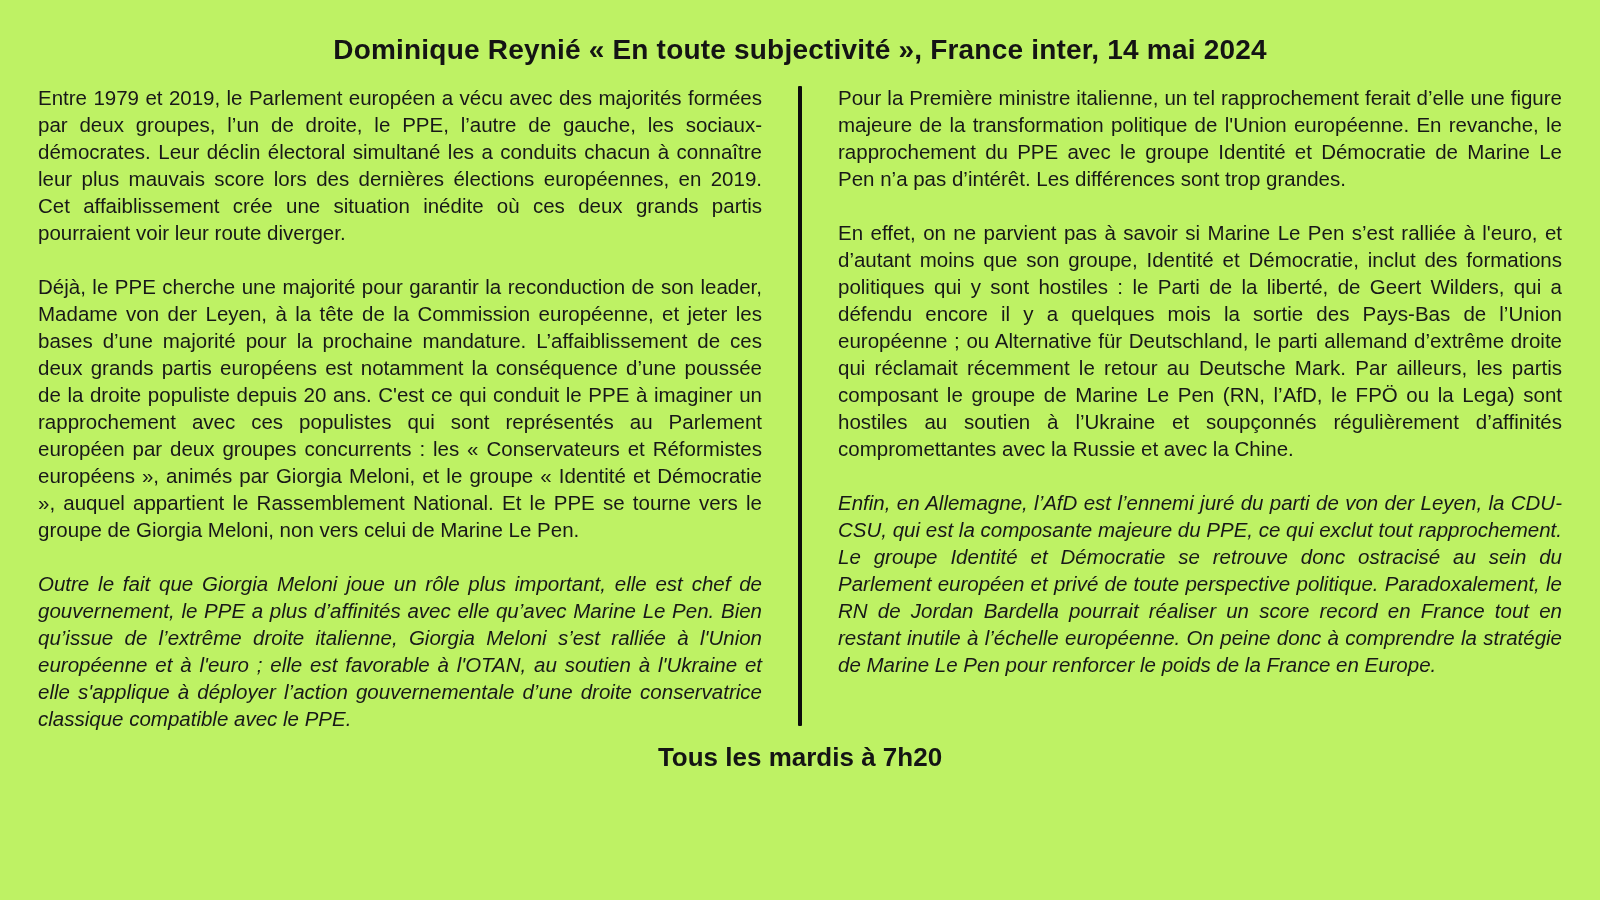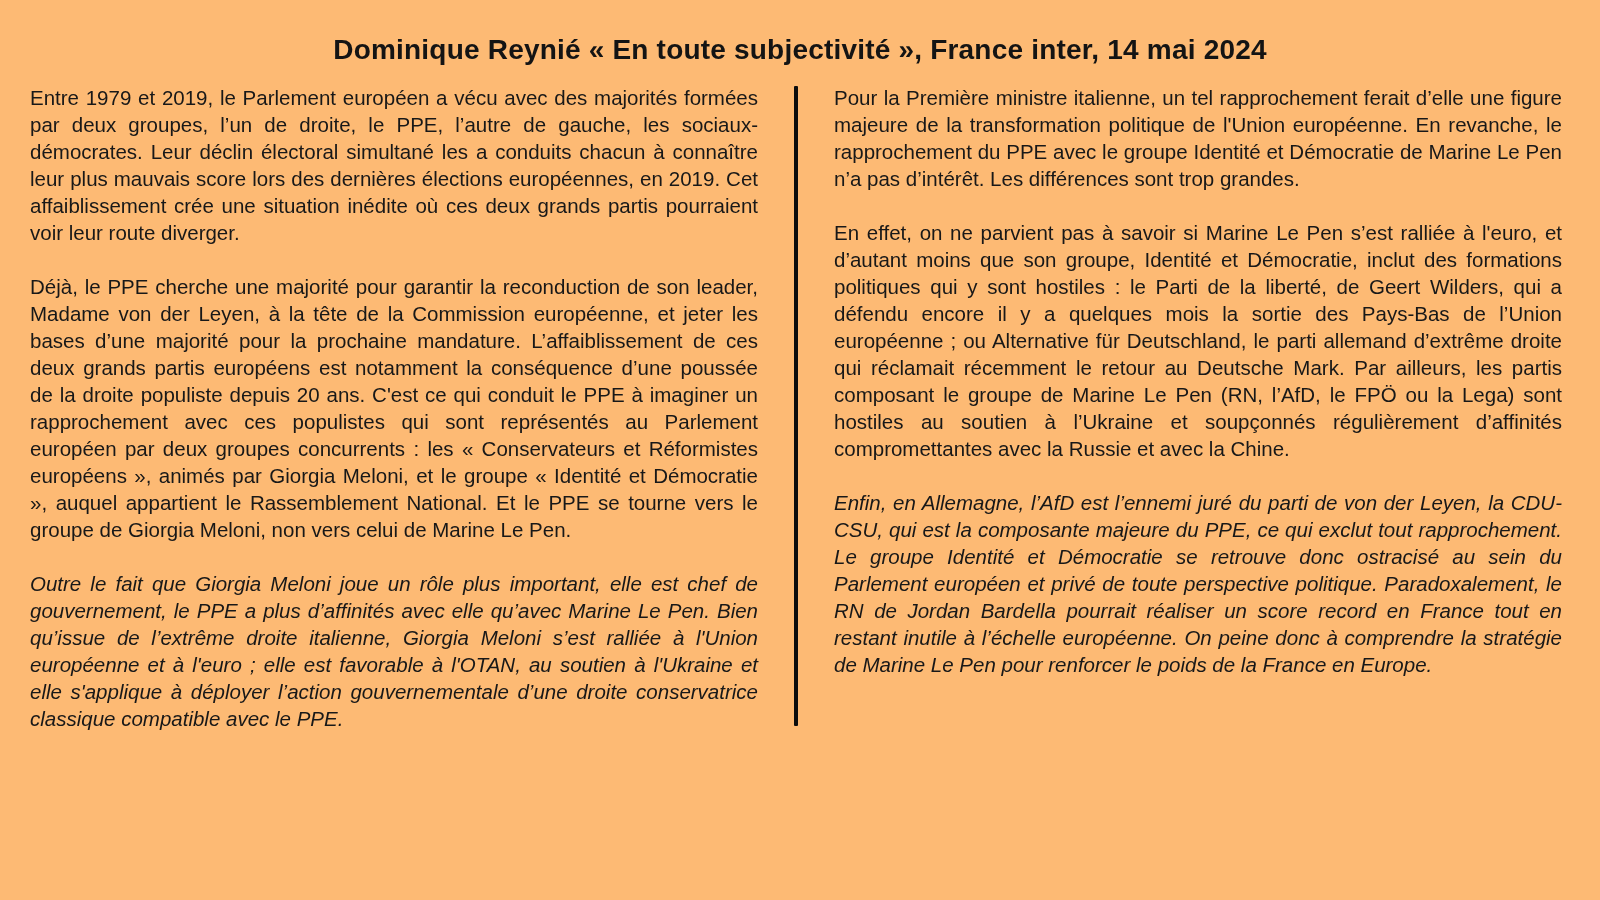--- a/index.html
+++ b/index.html
@@ -1,38 +1,38 @@
 <!DOCTYPE html>
 <html lang="fr"><head>
 <meta charset="utf-8">
 <style>
   html, body { margin: 0; padding: 0; }
   .page {
     position: relative;
     width: 1600px;
     height: 900px;
-    background: #fdba74;
+    background: #bef264;
     color: #161616;
     font-family: "Liberation Sans", sans-serif;
     overflow: hidden;
     box-sizing: border-box;
   }
   .title {
     text-align: center;
     font-weight: 700;
     font-size: 28px;
     line-height: 32px;
     padding-top: 34px;
     color: #141414;
     letter-spacing: 0.2px;
   }
   .columns {
     display: flex;
     align-items: stretch;
-    margin: 18px 38px 0 30px;
+    margin: 18px 38px 0 38px;
   }
   .col {
     flex: 1 1 0;
     text-align: justify;
     font-size: 20.5px;
     line-height: 27px;
     color: #181818;
   }
   .col p { margin: 0 0 27px 0; }
   .col p:last-child { margin-bottom: 0; font-style: italic; }
@@ -68,14 +68,15 @@
     <div class="divider"></div>
 
     <div class="col">
       <p>Pour la Première ministre italienne, un tel rapprochement ferait d’elle une figure majeure de la transformation politique de l'Union européenne. En revanche, le rapprochement du PPE avec le groupe Identité et Démocratie de Marine Le Pen n’a pas d’intérêt. Les différences sont trop grandes.</p>
       <p>En effet, on ne parvient pas à savoir si Marine Le Pen s’est ralliée à l'euro, et d’autant moins que son groupe, Identité et Démocratie, inclut des formations politiques qui y sont hostiles : le Parti de la liberté, de Geert Wilders, qui a défendu encore il y a quelques mois la sortie des Pays-Bas de l’Union européenne ; ou Alternative für Deutschland, le parti allemand d’extrême droite qui réclamait récemment le retour au Deutsche Mark. Par ailleurs, les partis composant le groupe de Marine Le Pen (RN, l’AfD, le FPÖ ou la Lega) sont hostiles au soutien à l’Ukraine et soupçonnés régulièrement d’affinités compromettantes avec la Russie et avec la Chine.</p>
       <p>Enfin, en Allemagne, l’AfD est l’ennemi juré du parti de von der Leyen, la CDU-CSU, qui est la composante majeure du PPE, ce qui exclut tout rapprochement. Le groupe Identité et Démocratie se retrouve donc ostracisé au sein du Parlement européen et privé de toute perspective politique. Paradoxalement, le RN de Jordan Bardella pourrait réaliser un score record en France tout en restant inutile à l’échelle européenne. On peine donc à comprendre la stratégie de Marine Le Pen pour renforcer le poids de la France en Europe.</p>
     </div>
 
   </div>
 
+  <div class="footer">Tous les mardis à 7h20</div>
 
 </div>
 
 </body></html>

